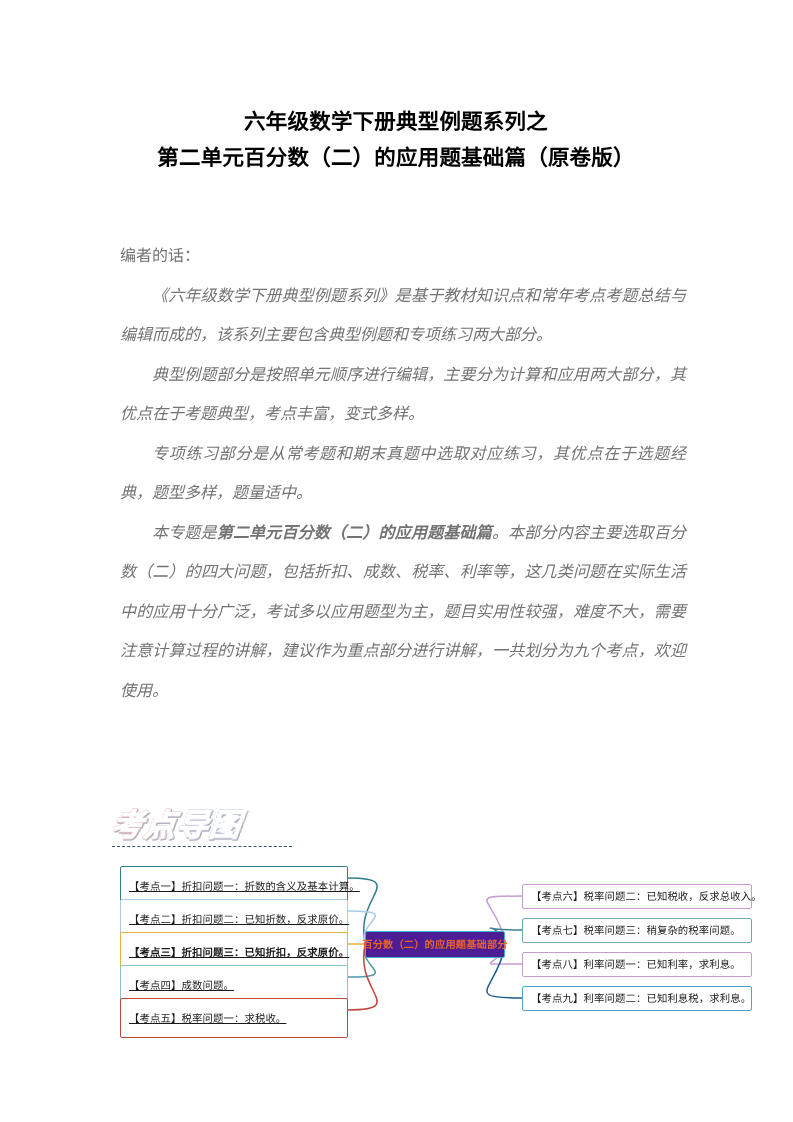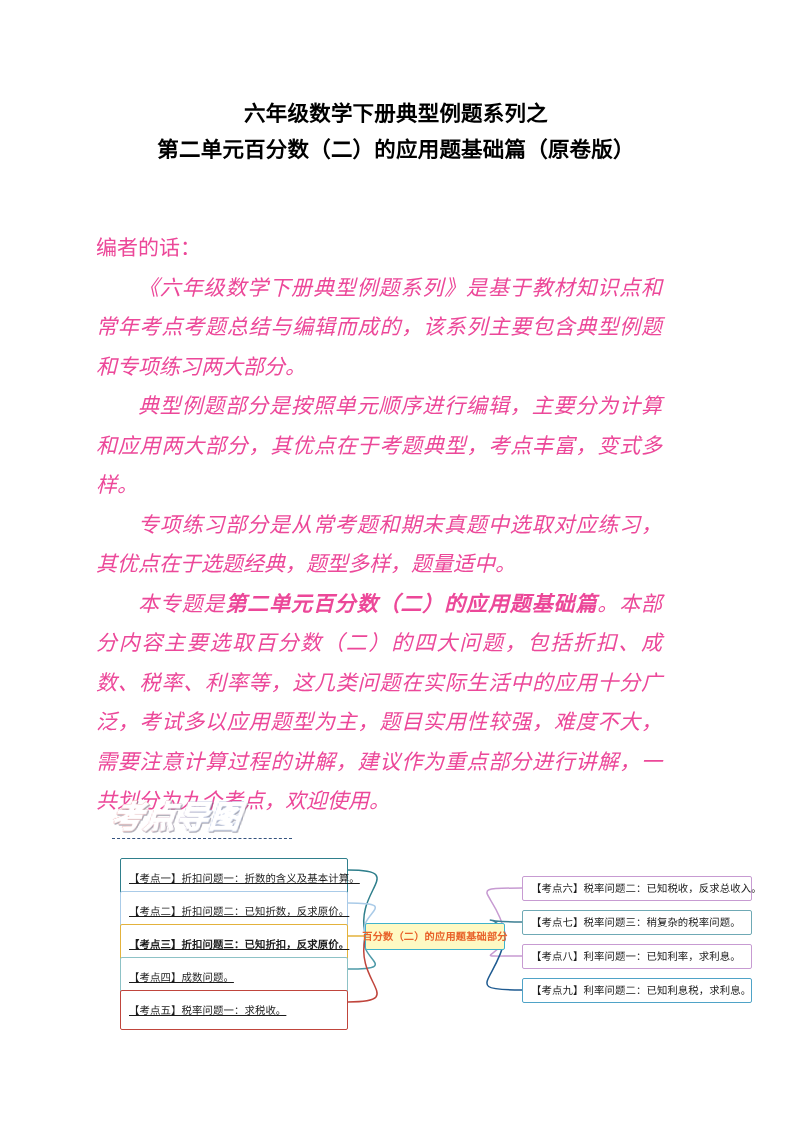--- a/index.html
+++ b/index.html
@@ -15,20 +15,21 @@
     overflow: hidden;
     font-family: "Liberation Serif", "DejaVu Serif", serif;
     color: #000000;
     -webkit-font-smoothing: antialiased;
   }
 
   .page {
     position: absolute;
     inset: 0;
     padding: 8px;
+    margin-top: 8px;
   }
 
   
   .doc-title {
     position: absolute;
     left: 96px;
     top: 96px;
     width: 600px;
     text-align: center;
     font-family: "Liberation Sans", "DejaVu Sans", sans-serif;
@@ -37,27 +38,27 @@
     line-height: 36px;
     letter-spacing: 0.2px;
     color: #000;
   }
   .doc-title .line1 { display: block; }
   .doc-title .line2 { display: block; white-space: nowrap; }
 
   
   .body-block {
     position: absolute;
-    left: 96px;
+    left: 120px;
     top: 228px;
     width: 566px;
     font-family: "Liberation Sans", "DejaVu Sans", sans-serif;
-    font-size: 21px;
+    font-size: 16px;
     line-height: 39.5px;
-    color: #ec4899;
+    color: #737373;
     text-align: justify;
     text-justify: inter-ideograph;
   }
   .body-block p {
     margin: 0;
     padding: 0;
   }
   .p-indent { text-indent: 2em; font-style: italic; }
   .bold-em { font-weight: bold; }
 
@@ -147,21 +148,21 @@
   .node.n6 { top: 21px;  border-color: #c79bd2; }
   .node.n7 { top: 55px;  border-color: #6fa9b5; }
   .node.n8 { top: 89px;  border-color: #c79bd2; font-family: Liberation Serif, serif; }
   .node.n9 { top: 123px; border-color: #4fa3c7; }
 
   .node.center {
     left: 365px;
     top: 68px;
     width: 140px;
     height: 27px;
-    background: #fef9c3;
+    background: #4c1d95;
     border: 1.6px solid #3fb3cc;
     justify-content: center;
     padding: 0 4px;
     font-weight: bold;
     font-size: 10.2px;
     color: #e8622a;
     letter-spacing: 0.2px;
   }
 </style>
 </head>

